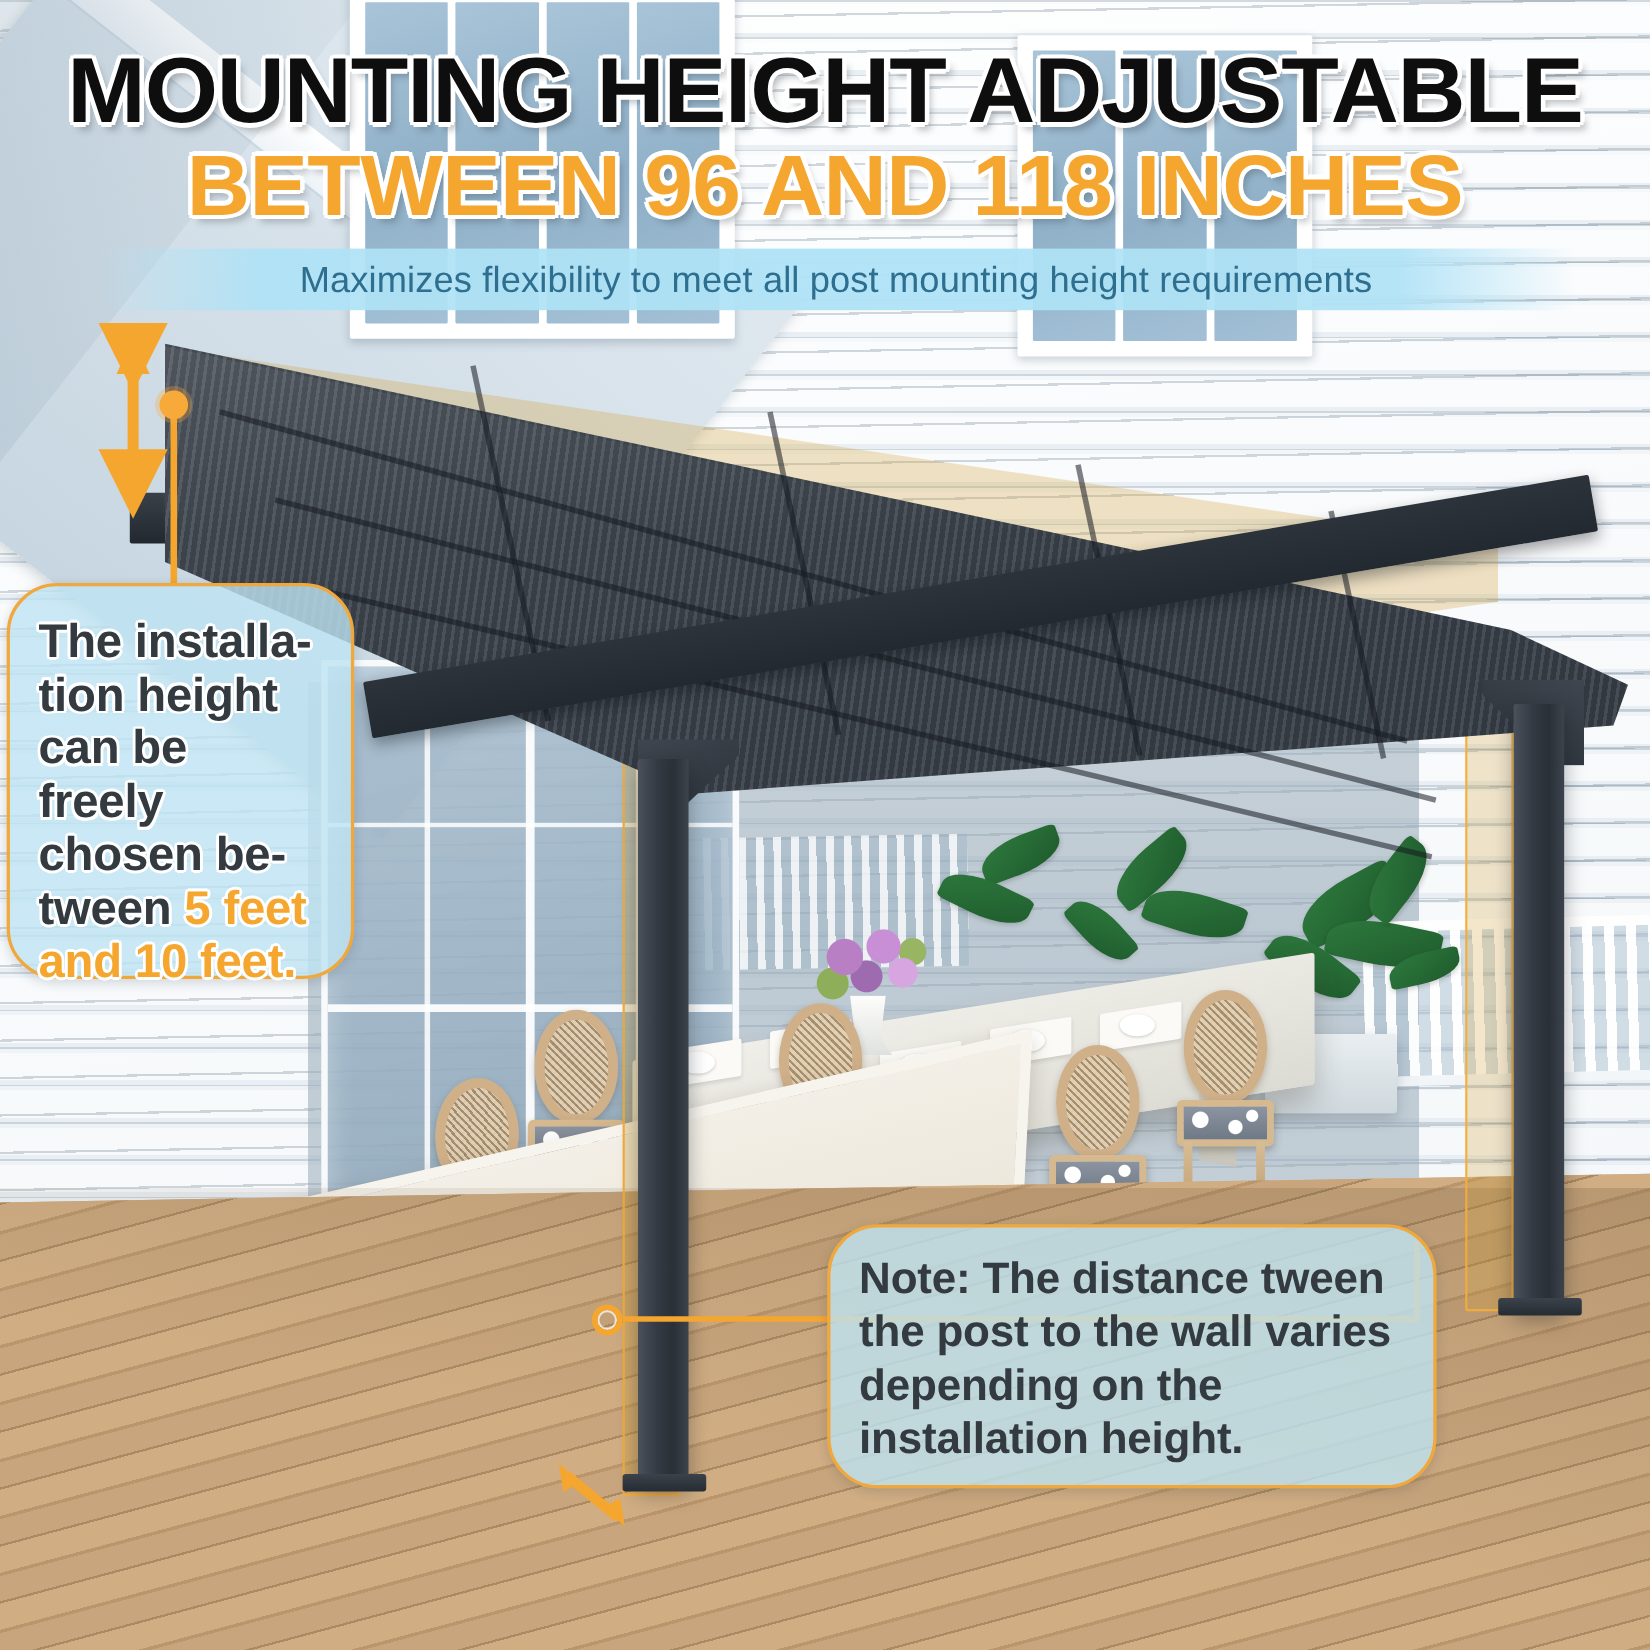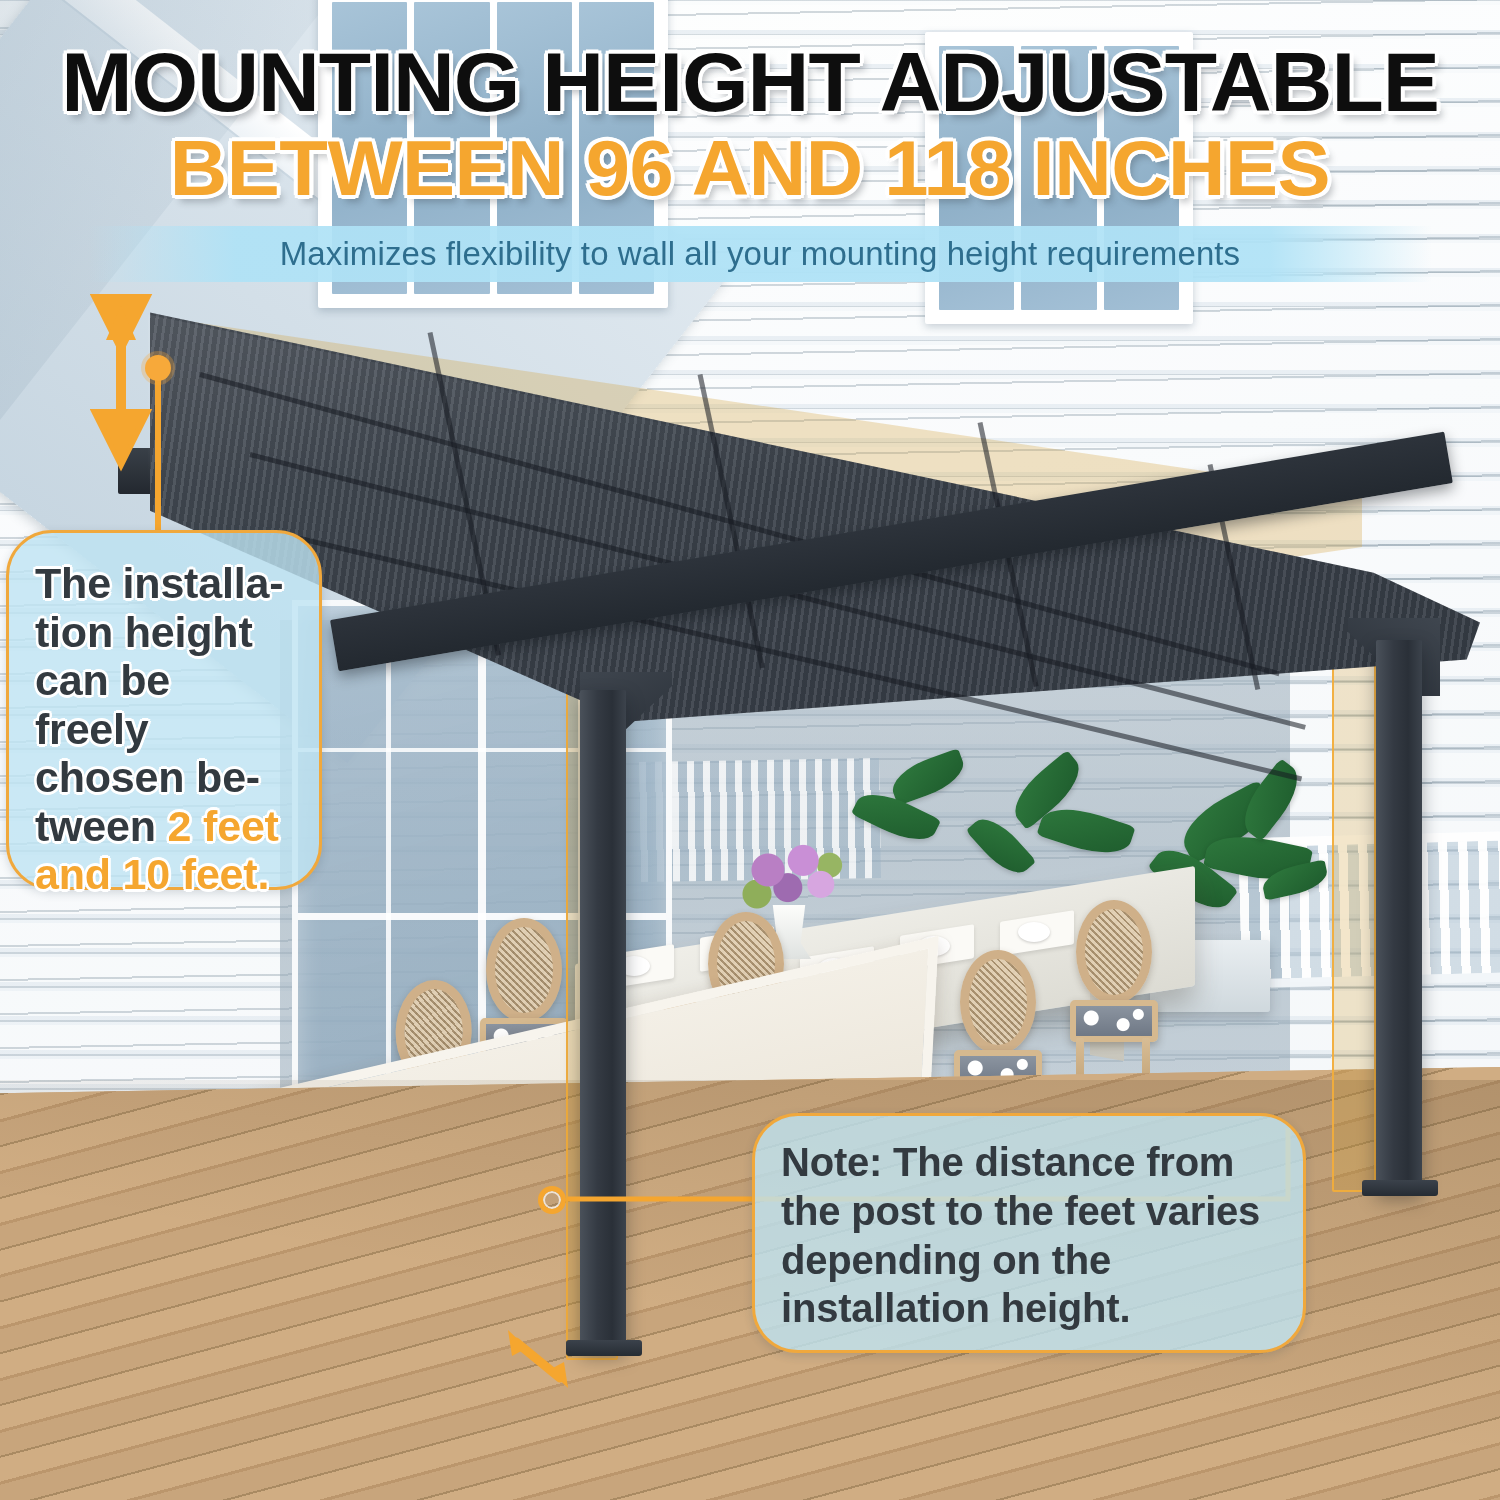--- a/index.html
+++ b/index.html
@@ -430,21 +430,21 @@
     <div class="post" style="left:1376px; top:640px; height:552px;"></div>
     <div class="post-foot" style="left:1362px; top:1180px;"></div>
   </div>
 
   <div class="hdr">
     <h1 style="margin-top:42px">MOUNTING HEIGHT ADJUSTABLE</h1>
     <h2>BETWEEN 96 AND 118 INCHES</h2>
   </div>
 
   <div class="subbar">
-    <span>Maximizes flexibility to wall all your mounting height requirements</span>
+    <span>Maximizes flexibility to meet all post mounting height requirements</span>
   </div>
 
   <div class="ann">
 
     <svg width="1500" height="1500" style="position:absolute;left:0;top:0">
       <defs>
         <marker id="ah" markerWidth="7" markerHeight="7" refX="3.5" refY="3.5" orient="auto">
           <path d="M0,0 L7,3.5 L0,7 Z" fill="#F5A62F"></path>
         </marker>
         <marker id="ah2" markerWidth="7" markerHeight="7" refX="3.5" refY="3.5" orient="auto">
@@ -464,21 +464,21 @@
       <line x1="516" y1="1342" x2="560" y2="1378" stroke="#F5A62F" stroke-width="9" stroke-linecap="round"></line>
 
       <line x1="567" y1="1199" x2="1290" y2="1199" stroke="#F5A62F" stroke-width="5"></line>
       <line x1="1288" y1="1199" x2="1288" y2="1128" stroke="#F5A62F" stroke-width="5"></line>
     </svg>
 
     <div class="dot-solid" style="left:145px;top:355px"></div>
     <div class="dot-ring" style="left:538px;top:1186px"></div>
 
     <div class="callout callout-left">
-      <p><span>The installa-<br>tion height<br>can be freely<br>chosen be-<br>tween </span><span class="hl">2 feet</span><span class="hl"><br>and 10 feet.</span></p>
+      <p><span>The installa-<br>tion height<br>can be freely<br>chosen be-<br>tween </span><span class="hl">5 feet</span><span class="hl"><br>and 10 feet.</span></p>
     </div>
 
     <div class="callout callout-right">
-      <p>Note: The distance from the post to the feet varies depending on the installation height.</p>
+      <p>Note: The distance tween the post to the wall varies depending on the installation height.</p>
     </div>
 
   </div>
 </div>
 
 </body></html>

